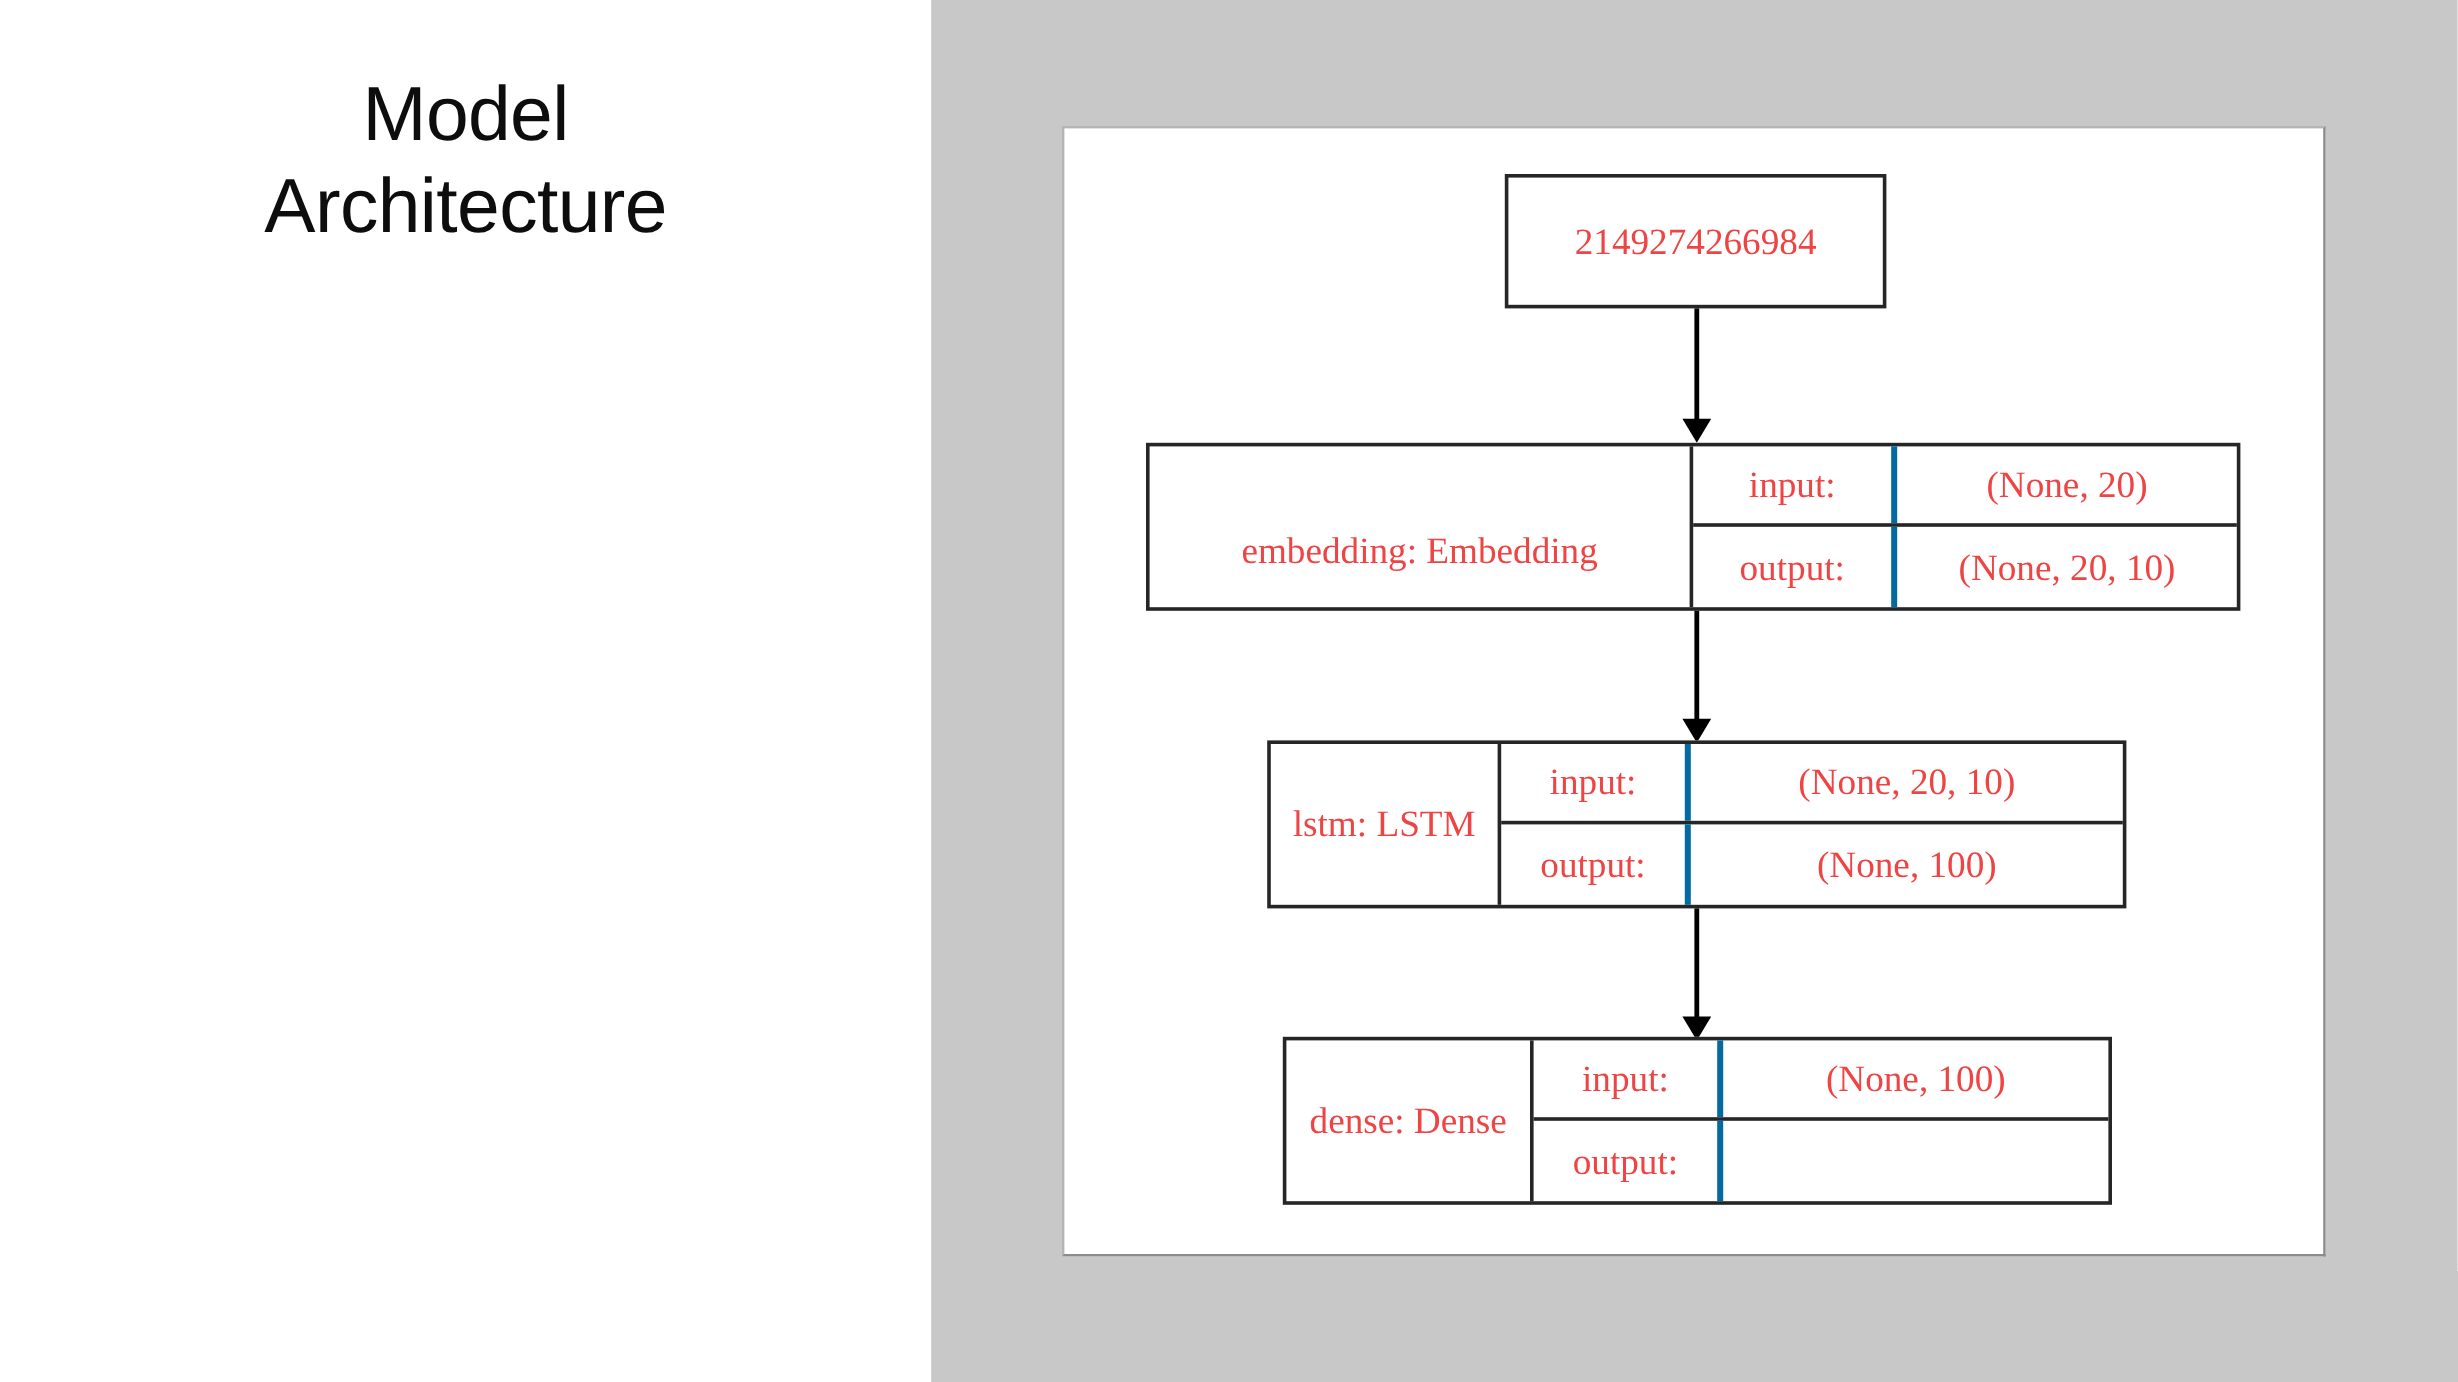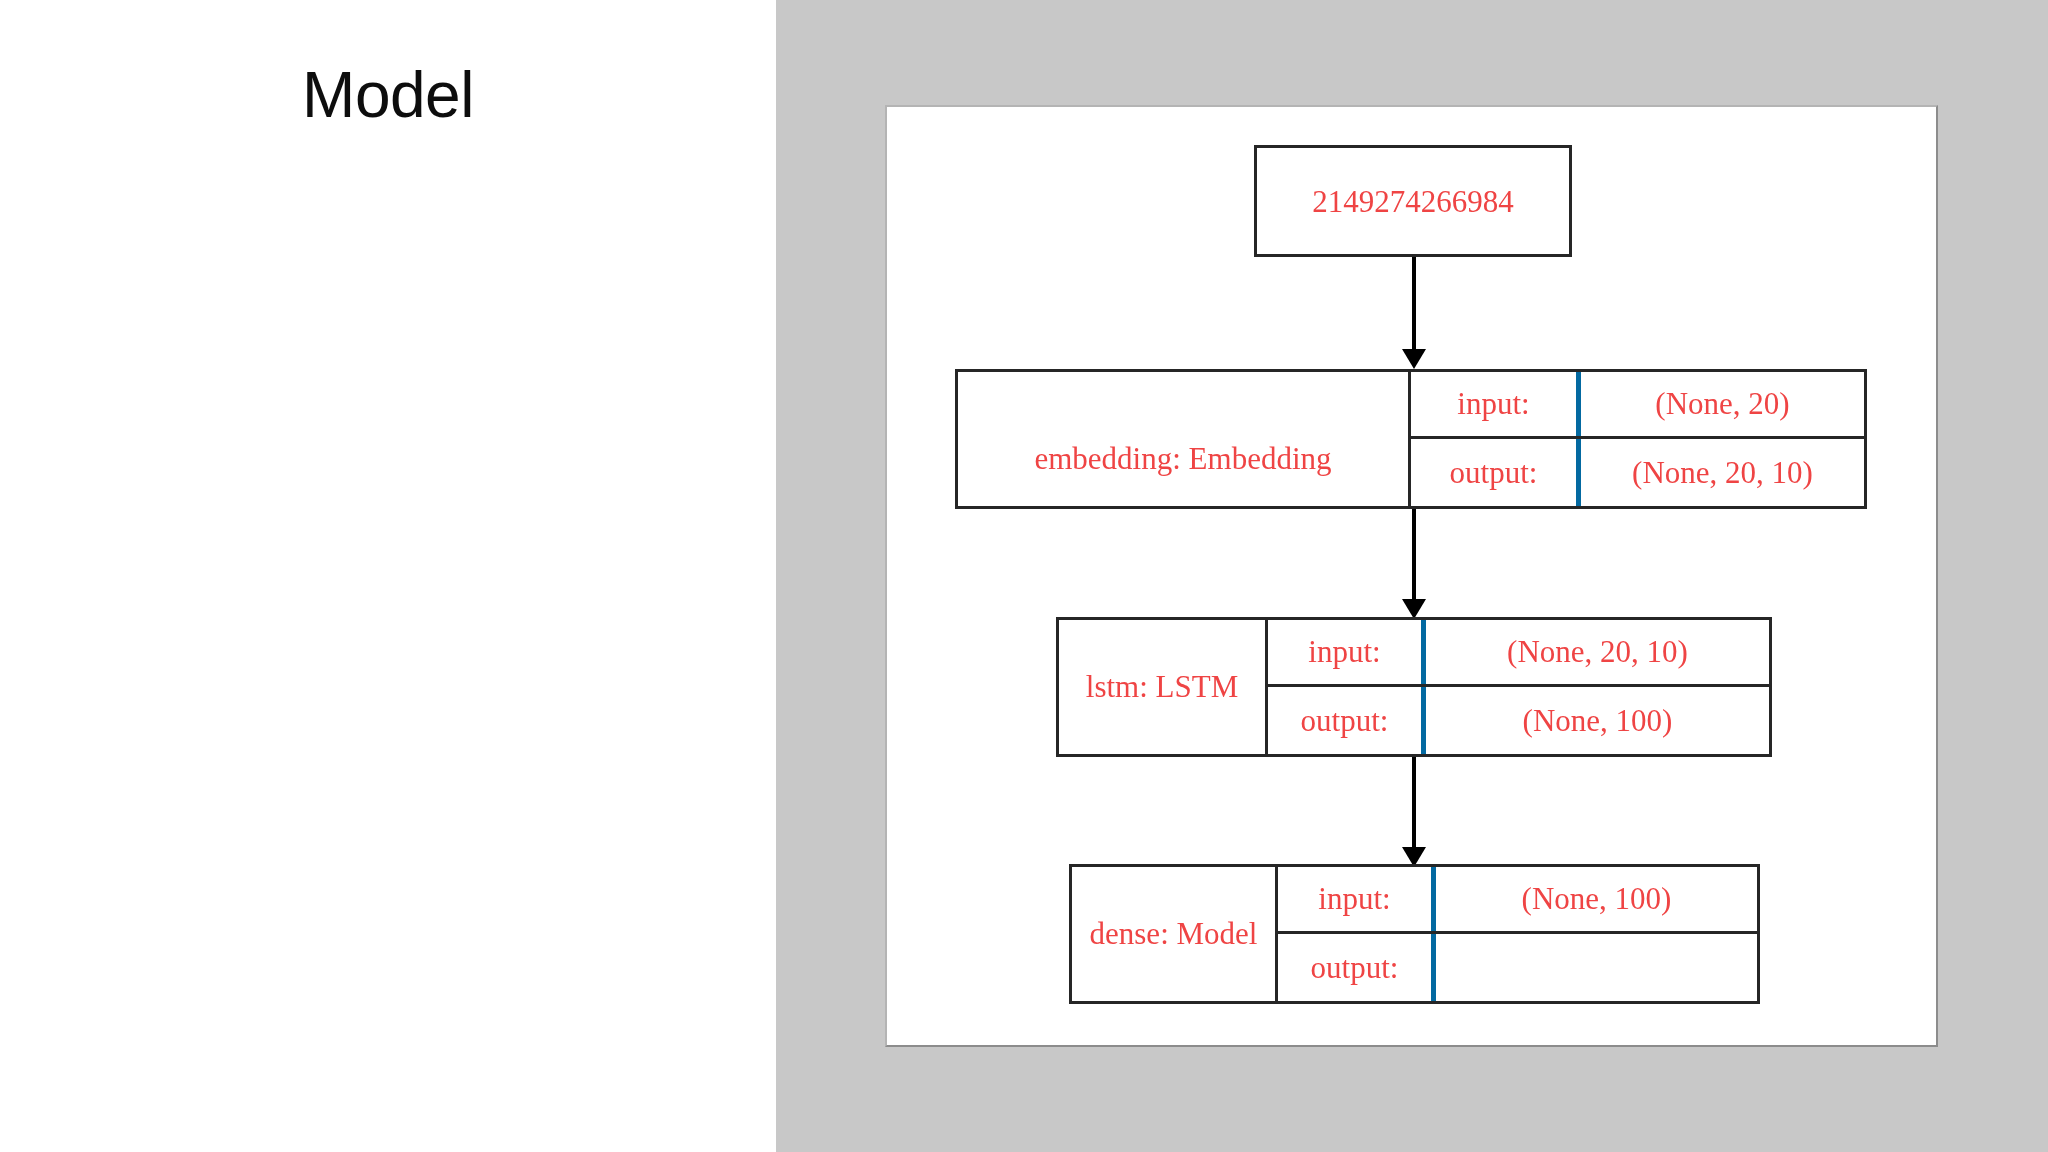--- a/index.html
+++ b/index.html
@@ -169,20 +169,21 @@
   }
 </style>
 </head>
 <body>
 
 <div class="slide">
 
   <div class="title-region">
     <div class="slide-title">
       <span class="tline">Model</span>
+      <span class="tline">Architecture</span>
     </div>
   </div>
 
   <div class="gray-panel"></div>
 
   <div class="image-card">
     <div class="diagram">
 
       <div class="node node-single" style="left:367px; top:38px; width:318px; height:112px;">
         <span>2149274266984</span>
@@ -206,40 +207,40 @@
           </div>
         </div>
       </div>
 
       <div class="arrow" style="left:525px; top:402px; width:4px; height:110px;">
         <div class="arrow-line" style="height:94px;"></div>
         <div class="arrow-head" style="top:90px;"></div>
       </div>
 
       <div class="node" style="left:169px; top:510px; width:716px; height:140px;">
-        <div class="node-name" style="width:206px;">lstm: LSTM</div>
+        <div class="node-name" style="width:189px;">lstm: LSTM</div>
         <div class="node-io">
           <div class="io-row io-row-top">
             <div class="io-label" style="width:158px;">input:</div>
             <div class="io-shape">(None, 20, 10)</div>
           </div>
           <div class="io-row">
             <div class="io-label" style="width:158px;">output:</div>
             <div class="io-shape">(None, 100)</div>
           </div>
         </div>
       </div>
 
       <div class="arrow" style="left:525px; top:650px; width:4px; height:110px;">
         <div class="arrow-line" style="height:94px;"></div>
         <div class="arrow-head" style="top:90px;"></div>
       </div>
 
       <div class="node" style="left:182px; top:757px; width:691px; height:140px;">
-        <div class="node-name" style="width:203px;">dense: Model</div>
+        <div class="node-name" style="width:203px;">dense: Dense</div>
         <div class="node-io">
           <div class="io-row io-row-top">
             <div class="io-label" style="width:158px;">input:</div>
             <div class="io-shape">(None, 100)</div>
           </div>
           <div class="io-row">
             <div class="io-label" style="width:158px;">output:</div>
           </div>
         </div>
       </div>

